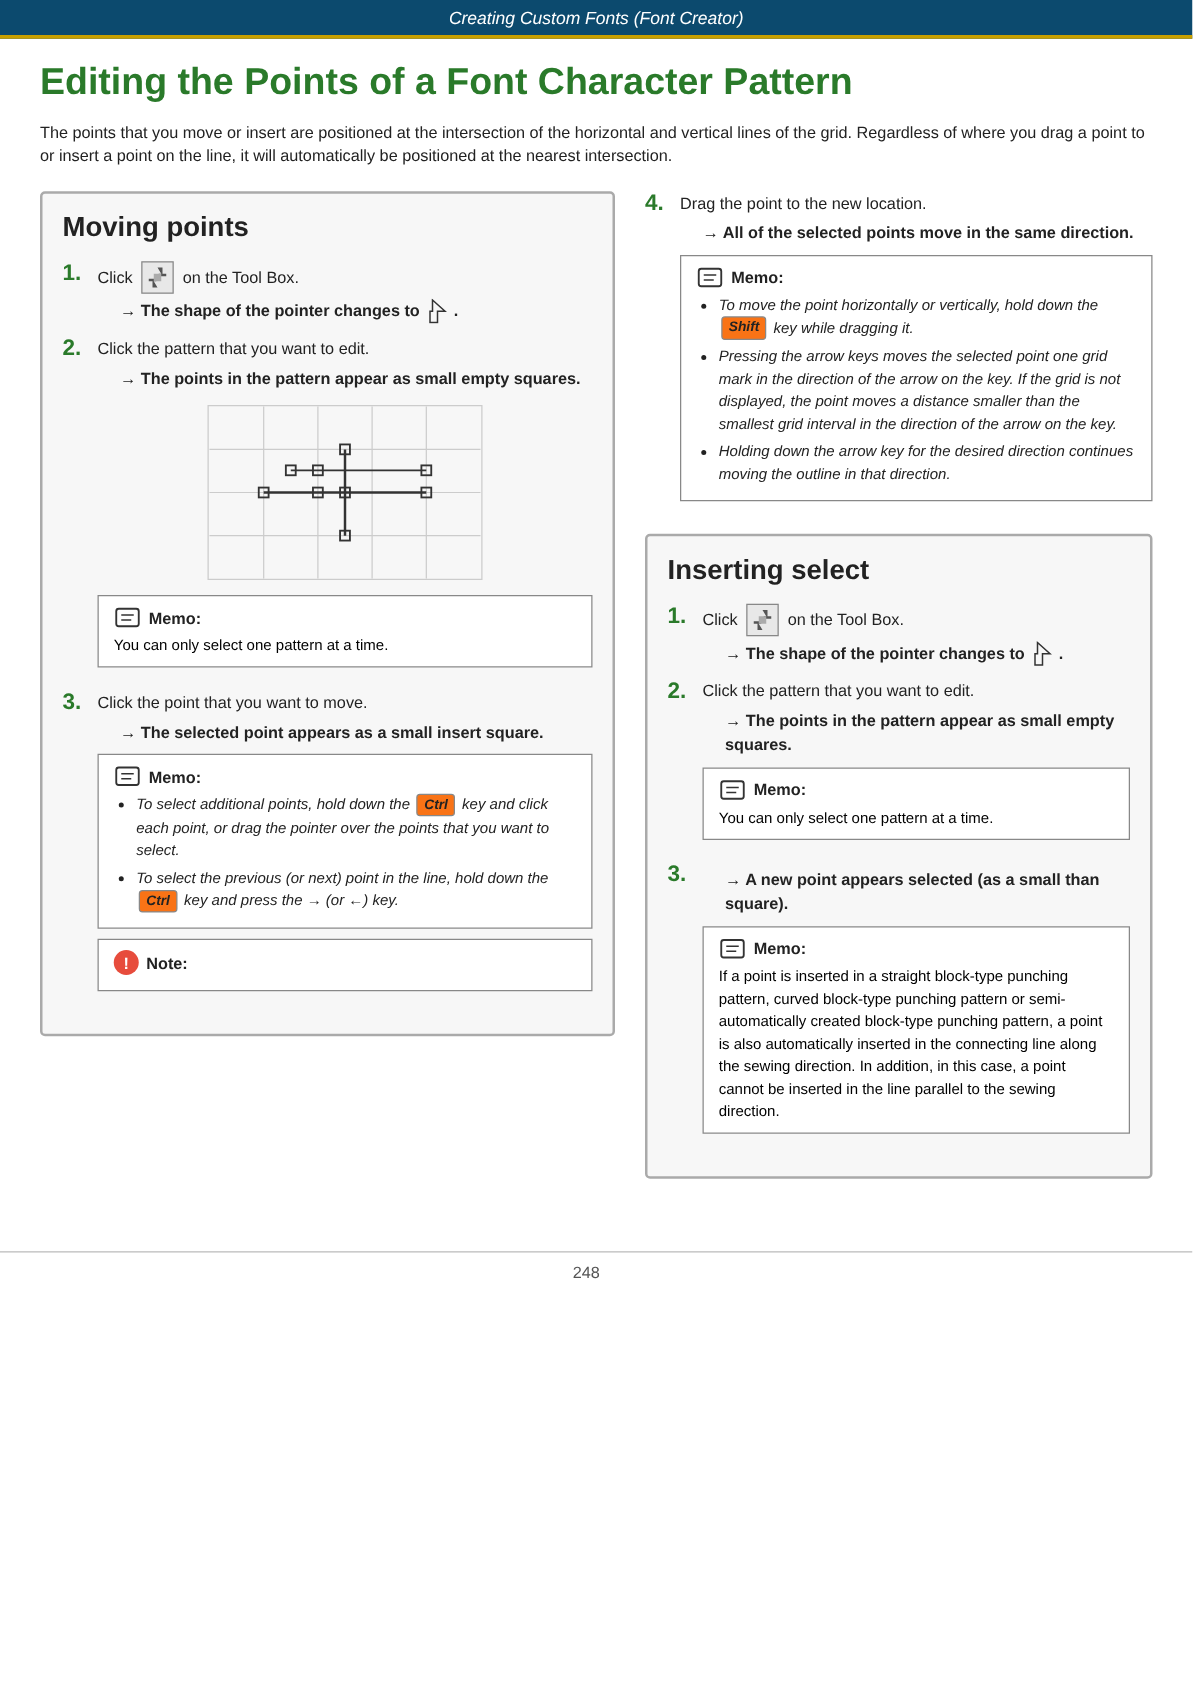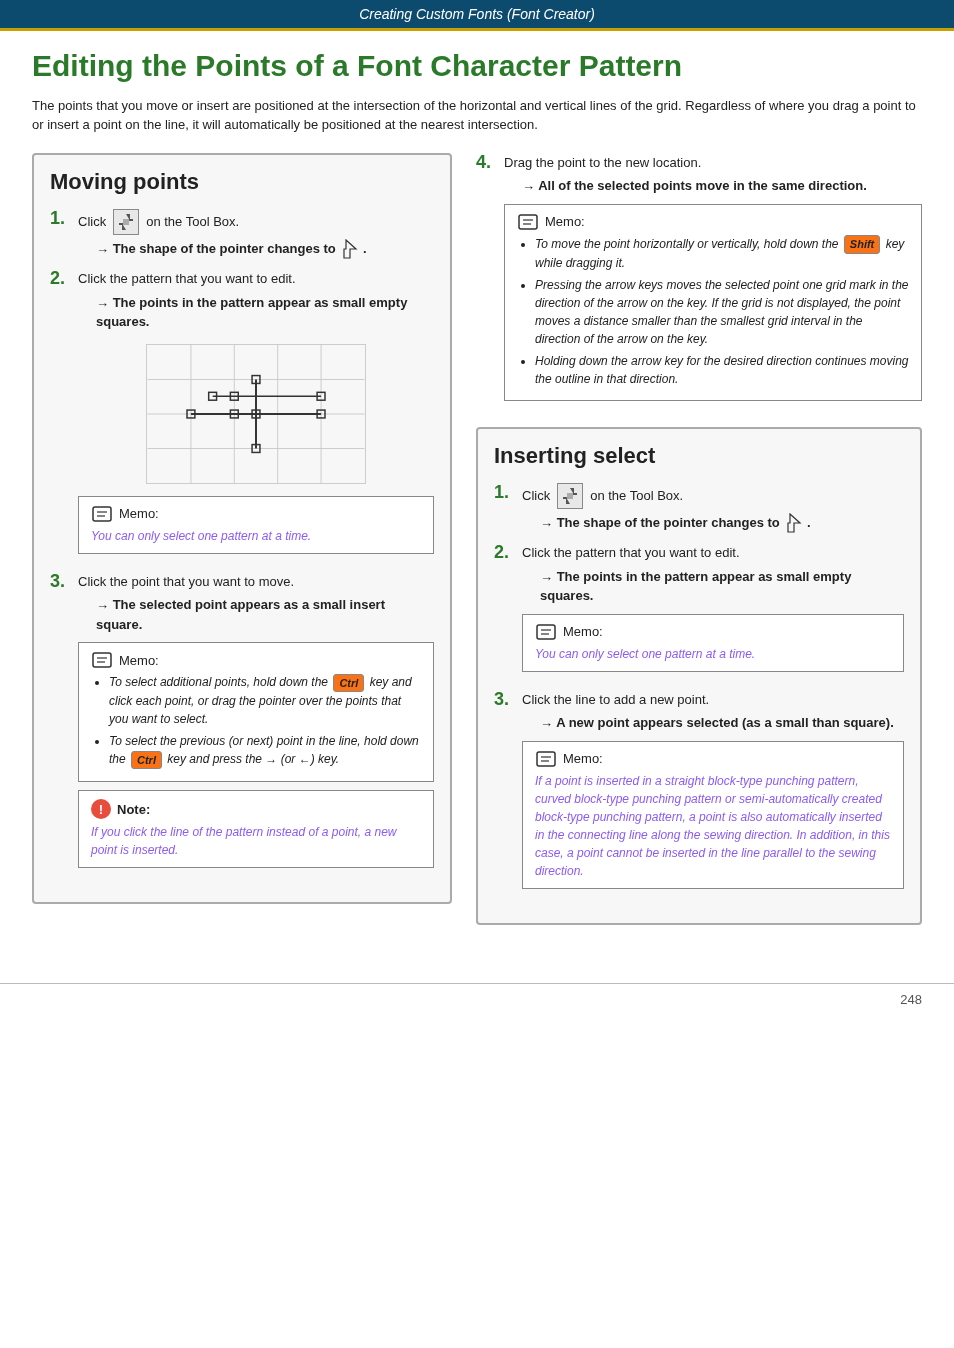--- a/index.html
+++ b/index.html
@@ -34,21 +34,21 @@
       font-size: 13px;
       line-height: 1.5;
       margin-bottom: 18px;
       color: #222;
     }
     .two-col {
       display: flex;
       gap: 24px;
     }
     .left-col {
-      width: 420px;
+      width: 460px;
       flex-shrink: 0;
     }
     .right-col {
       flex: 1;
     }
     .section-box {
       border: 2px solid #aaa;
       border-radius: 4px;
       padding: 14px 16px 16px 16px;
       margin-bottom: 16px;
@@ -110,37 +110,36 @@
     }
     .memo-box {
       border: 1.5px solid #888;
       background: #fff;
       padding: 8px 12px;
       margin-top: 8px;
       margin-bottom: 8px;
       font-size: 12px;
     }
     .memo-title {
-      font-weight: normal;
+      font-weight: bold;
       font-size: 13px;
       margin-bottom: 4px;
       display: flex;
       align-items: center;
       gap: 6px;
     }
     .memo-icon {
       display: inline-flex;
       width: 22px;
       height: 18px;
       align-items: center;
       justify-content: center;
     }
     .memo-text {
-      font-style: italic;
-      color: #8b5cf6;
+      color: #000000;
       line-height: 1.5;
     }
     .memo-bullet {
       font-style: italic;
       color: #222;
       line-height: 1.5;
       padding-left: 12px;
     }
     .memo-bullet li {
       margin-bottom: 4px;
@@ -187,21 +186,21 @@
     }
     .grid-diagram {
       display: flex;
       justify-content: center;
       margin: 12px 0;
     }
     .grid-svg {
       border: 1px solid #ccc;
     }
     .page-num {
-      text-align: right;
+      text-align: center;
       padding: 8px 32px 4px 16px;
       font-size: 13px;
       color: #555;
       border-top: 1.5px solid #bbb;
       margin-top: 12px;
     }
   </style>
 </head>
 <body>
 
@@ -318,21 +317,20 @@
                 <li>To select additional points, hold down the <span class="kbd-badge">Ctrl</span> key and click each point, or drag the pointer over the points that you want to select.</li>
                 <li>To select the previous (or next) point in the line, hold down the <span class="kbd-badge">Ctrl</span> key and press the → (or ←) key.</li>
               </ul>
             </div>
 
             <div class="note-box">
               <div class="note-title">
                 <span class="note-icon">!</span>
                 <span>Note:</span>
               </div>
-              <div class="memo-text">If you click the line of the pattern instead of a point, a new point is inserted.</div>
             </div>
           </div>
         </div>
       </div>
     </div>
 
     <div class="right-col">
 
       <div style="margin-bottom:18px;">
         <div class="step">
@@ -411,23 +409,20 @@
                 <span>Memo:</span>
               </div>
               <div class="memo-text">You can only select one pattern at a time.</div>
             </div>
           </div>
         </div>
 
         <div class="step">
           <div class="step-num">3.</div>
           <div class="step-content">
-            <div class="step-main">
-              <span>Click the line to add a new point.</span>
-            </div>
             <div class="arrow-result">A new point appears selected (as a small than square).</div>
 
             <div class="memo-box">
               <div class="memo-title">
                 <span class="memo-icon">
                   <svg width="22" height="18" viewBox="0 0 22 18">
                     <rect x="2" y="2" width="18" height="14" rx="2" fill="none" stroke="#333" stroke-width="1.5"></rect>
                     <line x1="6" y1="7" x2="16" y2="7" stroke="#333" stroke-width="1.2"></line>
                     <line x1="6" y1="11" x2="14" y2="11" stroke="#333" stroke-width="1.2"></line>
                   </svg>

